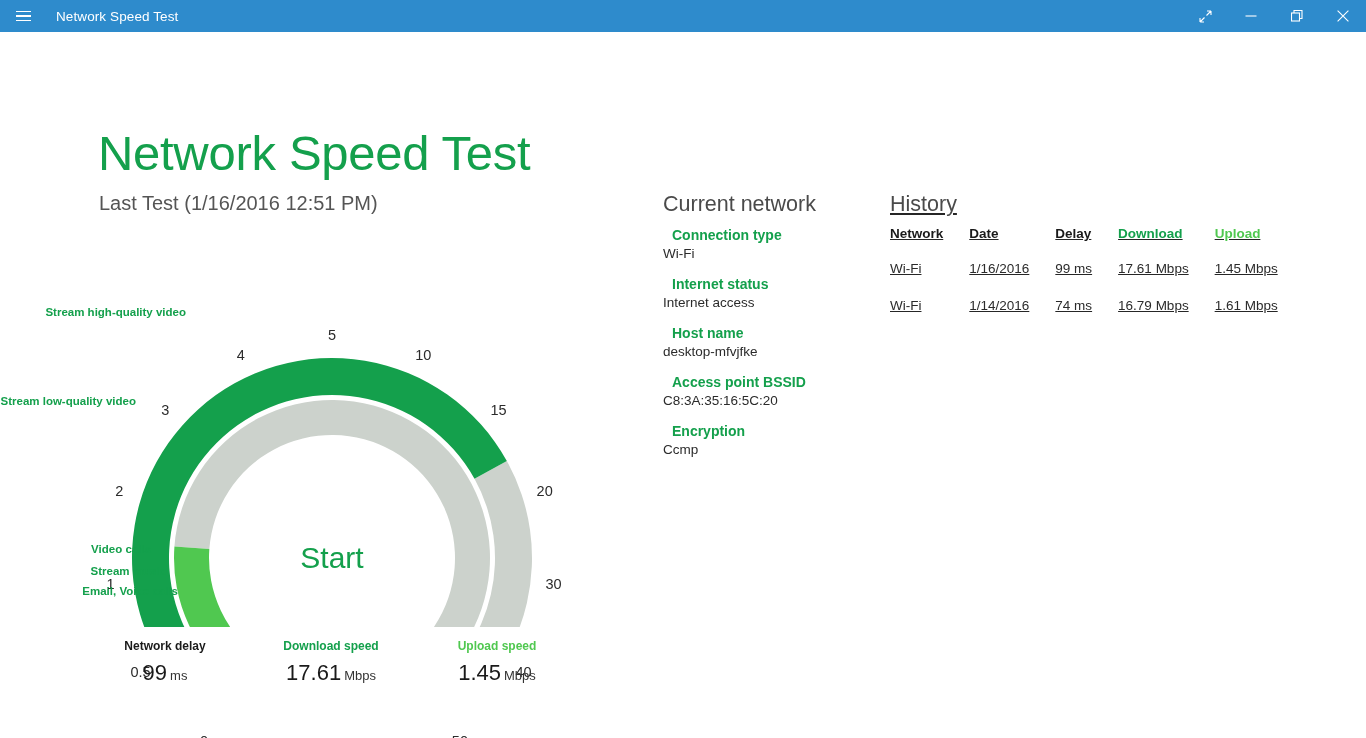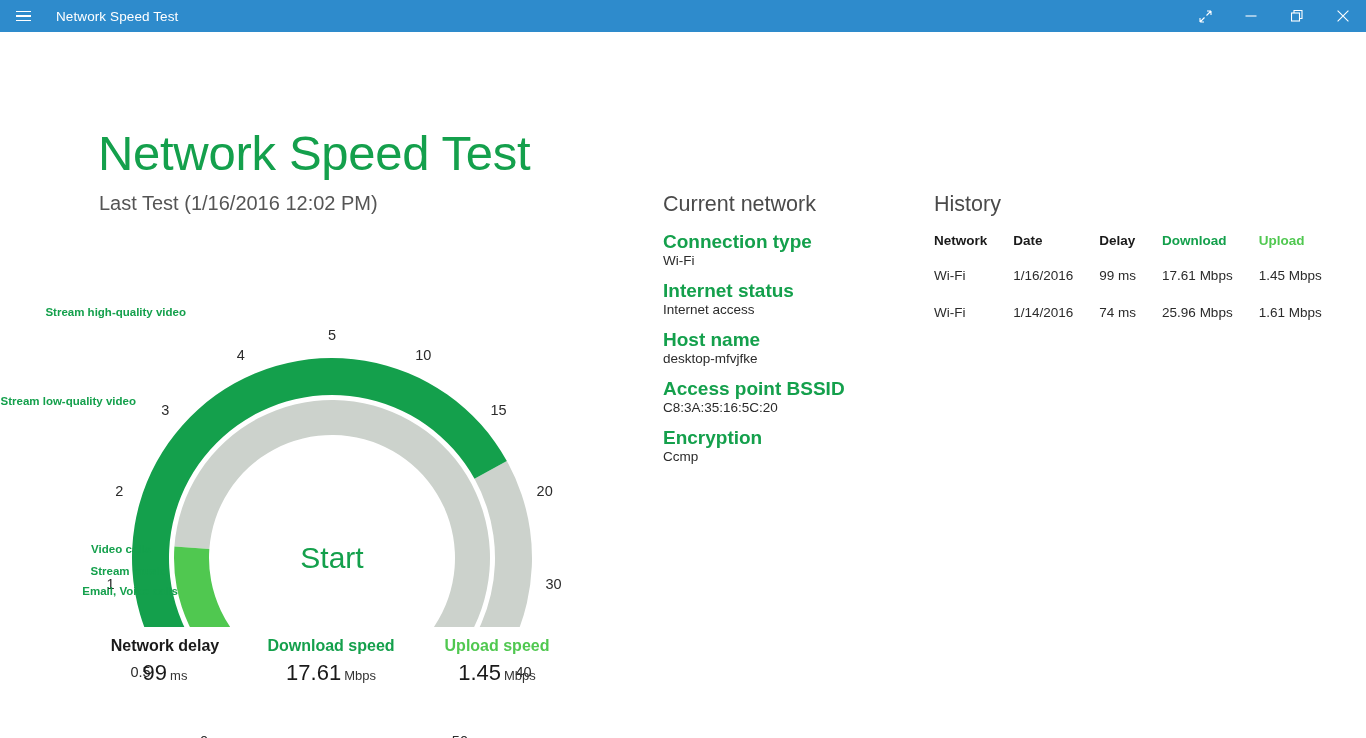--- a/index.html
+++ b/index.html
@@ -142,21 +142,21 @@
   
   .readouts {
     position: absolute;
     left: 0px;
     top: 605px;
     width: 640px;
     height: 70px;
   }
   .readout { position: absolute; text-align: center; transform: translateX(-50%); }
   .readout .rl {
-    font-size: 16px;
+    font-size: 12px;
     font-weight: bold;
     line-height: 18px;
     white-space: nowrap;
     text-align: center;
   }
   .readout .rv {
     margin-top: 3px;
     white-space: nowrap;
     line-height: 30px;
   }
@@ -178,44 +178,46 @@
   
   .net-panel {
     position: absolute;
     left: 663px;
     top: 160px;
   }
   .panel-head {
     font-size: 21.5px;
     font-weight: 300;
     color: #4a4a4a;
-    margin-bottom: 16px;
+    margin-bottom: 9px;
     white-space: nowrap;
   }
   .net-row { margin-bottom: 12px; }
   .net-key {
-    font-size: 19px;
+    font-size: 14px;
     font-weight: bold;
     color: #14A04C;
     line-height: 18px;
     white-space: nowrap;
+    margin-left: 9px;
   }
   .net-val {
     font-size: 13.5px;
     font-weight: 400;
     color: #2b2b2b;
     line-height: 19px;
     white-space: nowrap;
   }
 
   
   .hist-panel {
     position: absolute;
-    left: 934px;
+    left: 890px;
     top: 160px;
+    text-decoration: underline;
   }
   table.hist {
     border-collapse: collapse;
     font-size: 13.5px;
   }
   table.hist th {
     font-weight: bold;
     text-align: left;
     padding: 0 26px 20px 0;
     white-space: nowrap;
@@ -264,21 +266,21 @@
       <path d="M0.6 0.6 L11.4 11.4 M11.4 0.6 L0.6 11.4" stroke="#ffffff" stroke-width="1.1" fill="none"></path>
     </svg>
   </div>
 </div>
 
 <div class="page">
 
   <div class="left-col">
 
     <div class="app-title">Network Speed Test</div>
-    <div class="app-subtitle">Last Test (1/16/2016 12:02 PM)</div>
+    <div class="app-subtitle">Last Test (1/16/2016 12:51 PM)</div>
 
     <div class="gauge-wrap">
       <svg class="gauge-svg" width="640" height="410" viewBox="0 0 640 410">
 
         <path id="outer-track" fill="#CCD2CC" stroke="none" d="M 506.83643456999494 243.88037712773036 A 200 200 0 0 1 446.7152872702093 504.83040885779826 L 425.4929591252206 474.5217832191056 A 163 163 0 0 0 474.49169417454584 261.84750735910023 Z"></path>
 
         <path id="inner-track" fill="#CCD2CC" stroke="none" d="M 174.42599729131624 329.4054465215893 A 158 158 0 1 1 422.62507694346533 470.42602299766065 L 402.5499016711787 441.75570144754596 A 123 123 0 1 0 209.3316308027335 331.97386026680687 Z"></path>
 
         <path id="outer-value" fill="#14A04C" stroke="none" d="M 217.28471272979084 504.8304088577984 A 200 200 0 1 1 506.83643456999494 243.88037712773036 L 474.49169417454584 261.84750735910023 A 163 163 0 1 0 238.50704087477953 474.5217832191057 Z"></path>
 
@@ -377,20 +379,20 @@
             <td>Wi-Fi</td>
             <td>1/16/2016</td>
             <td>99 ms</td>
             <td>17.61 Mbps</td>
             <td>1.45 Mbps</td>
           </tr>
           <tr>
             <td>Wi-Fi</td>
             <td>1/14/2016</td>
             <td>74 ms</td>
-            <td>25.96 Mbps</td>
+            <td>16.79 Mbps</td>
             <td>1.61 Mbps</td>
           </tr>
         </tbody>
     </table>
   </div>
 
 </div>
 
 </body></html>

